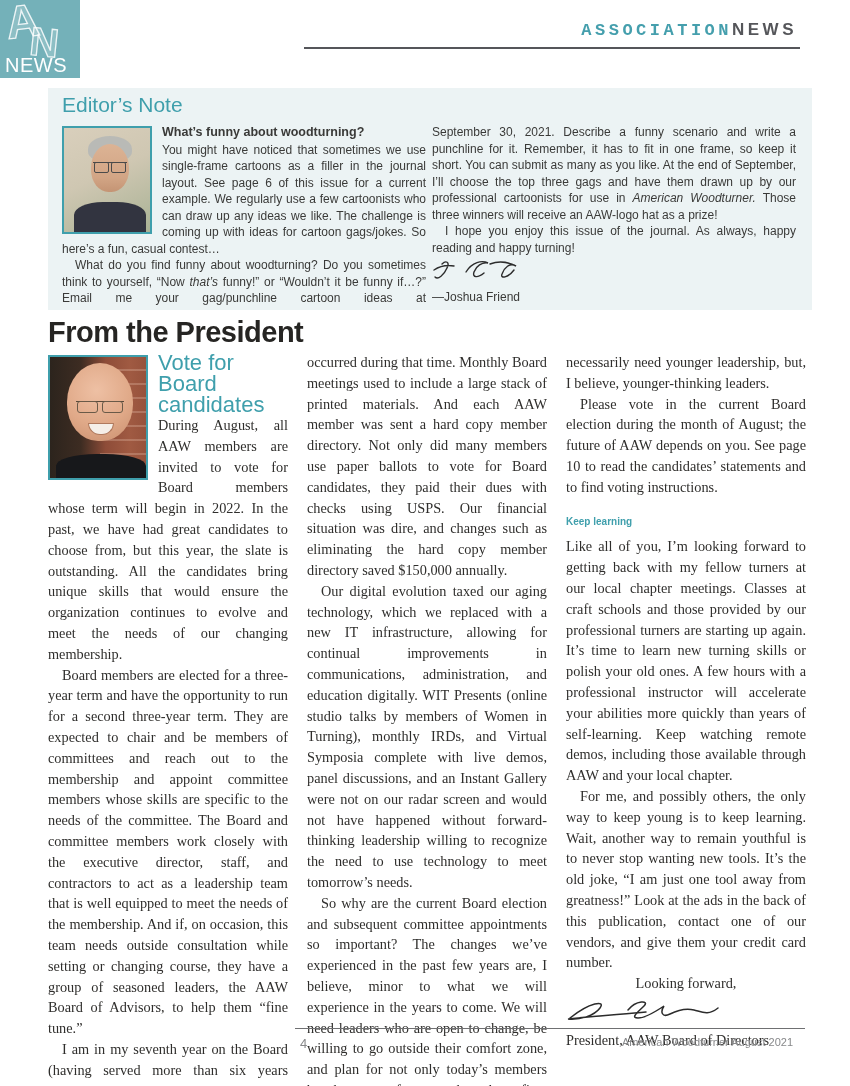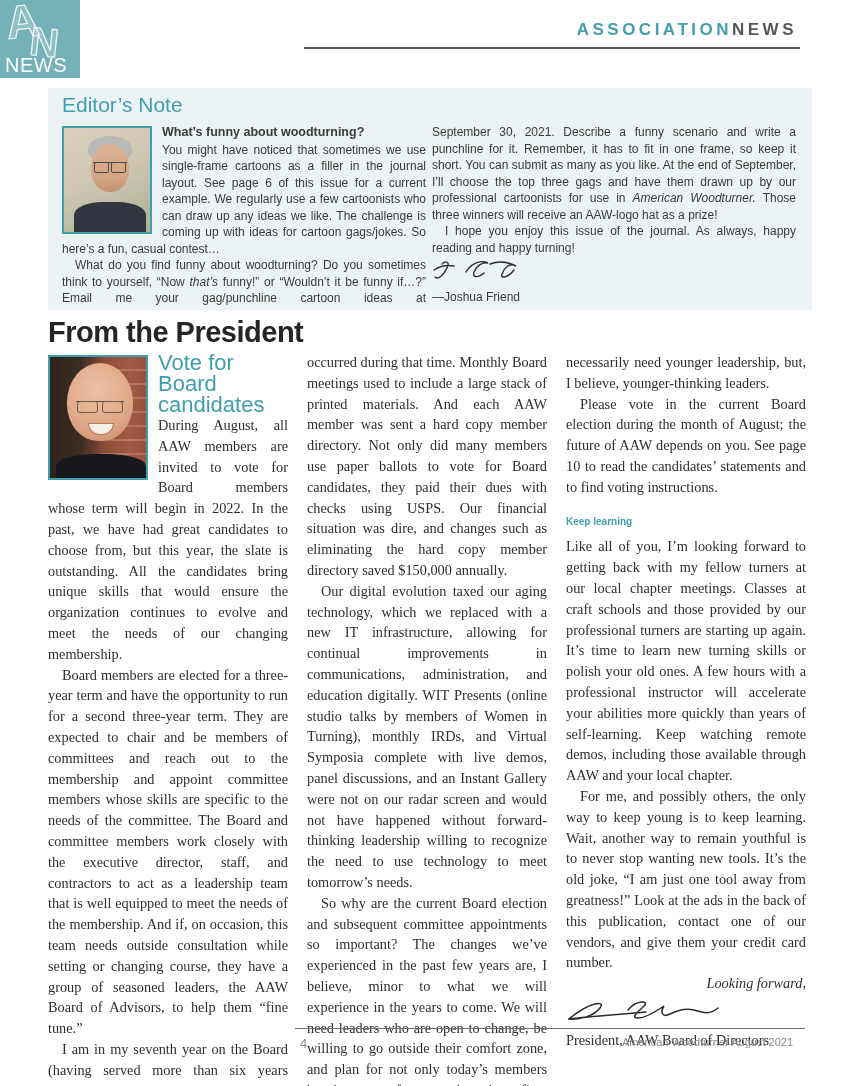--- a/index.html
+++ b/index.html
@@ -13,21 +13,21 @@
   .logo { position:absolute; left:0; top:0; width:80px; height:78px; background:#74b1b9; overflow:hidden; }
   .logo .mono { position:absolute; font-weight:bold; color:rgba(255,255,255,0.18);
     -webkit-text-stroke:1.3px rgba(255,255,255,0.85); line-height:1; }
   .logo .mono-a { font-size:46px; left:6px; top:-2px; transform:rotate(-7deg); }
   .logo .mono-n { font-size:40px; left:30px; top:22px; transform:rotate(6deg); }
   .logo .logo-word { position:absolute; left:5px; bottom:1px; color:#ffffff; font-size:20px;
     font-weight:500; letter-spacing:0.5px; }
 
   
   .masthead { position:absolute; top:20px; right:53px; font-size:17px; font-weight:bold; letter-spacing:3.5px; }
-  .masthead .mh-teal { color:#459fad; }
+  .masthead .mh-teal { color:#459fad;font-family:Liberation Mono, monospace; }
   .masthead .mh-dark { color:#55565a; }
   .masthead-rule { position:absolute; left:304px; top:47px; width:496px; height:2px; background:#55565a; }
 
   
   .editors-note { position:absolute; left:48px; top:88px; width:764px; height:222px;
     background:#ecf3f4; padding:5px 16px 10px 14px; overflow:hidden; }
   .en-title { color:#3f9fac; font-size:21px; font-weight:500; margin-bottom:7px; }
   .en-cols { display:flex; gap:6px; }
   .en-col { width:50%; font-size:12px; line-height:16.5px; color:#3a3a38; text-align:justify; }
   .en-headline { font-weight:bold; font-size:12.5px; margin-bottom:1px; text-align:left; }
@@ -66,21 +66,21 @@
   .pp-head { position:absolute; left:17px; top:6px; width:66px; height:78px; border-radius:50% 50% 47% 47%;
     background:radial-gradient(circle at 45% 35%, #eec0a4 0%, #e0a988 55%, #c98f6f 100%); }
   .pp-glasses { position:absolute; left:26px; top:44px; width:48px; height:10px; border-top:1.5px solid #5a4a3a; }
   .pp-glasses::before,.pp-glasses::after { content:""; position:absolute; top:-1px; width:19px; height:10px;
     border:1.5px solid #6a5a48; border-radius:3px; }
   .pp-glasses::before { left:1px; } .pp-glasses::after { right:1px; }
   .pp-smile { position:absolute; left:38px; top:66px; width:26px; height:12px; border-radius:0 0 20px 20px;
     background:#f5efe8; border:1px solid #b07a5e; }
   .pp-shirt { position:absolute; left:6px; bottom:-2px; width:90px; height:26px; border-radius:45% 45% 0 0; background:#17181b; }
 
-  .closing { margin-top:18px; text-indent:0; text-align:right;font-style:italic; }
+  .closing { margin-top:18px; text-indent:0; text-align:center; }
   .sig-svg { display:block; margin:4px 0 2px 0; }
   .sig-name, .sig-role { text-align:left; }
 
   .en-signature { margin:2px 0 0 0; }
   .en-byline { text-align:left; font-size:12px; color:#3a3a38; }
 
   
   .footer-rule { position:absolute; left:295px; top:1028px; width:510px; height:1px; background:#6f7072; }
   .footer-page { position:absolute; left:300px; top:1036px; font-size:13px; color:#87888a; }
   .footer-journal { position:absolute; right:57px; top:1036px; font-size:11px; color:#87888a; }

